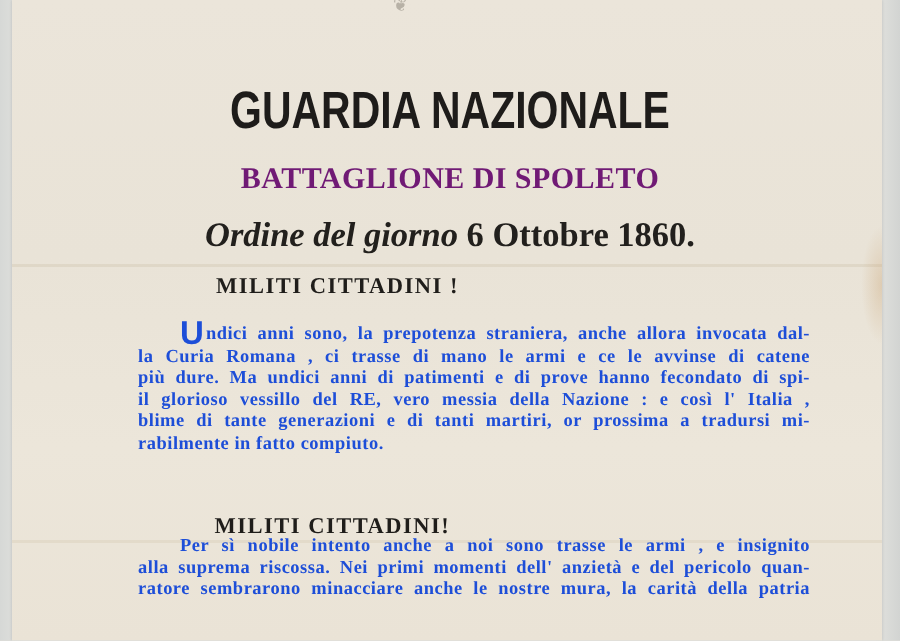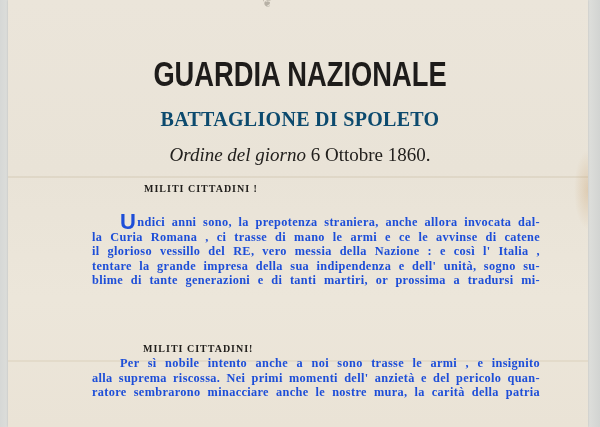--- a/index.html
+++ b/index.html
@@ -35,32 +35,32 @@
     }
     .title {
       position: absolute; left: 0; width: 600px; top: 54px; text-align: center;
       font-family: "Liberation Sans", sans-serif; font-weight: bold;
       font-size: 35px; color: #1e1c1a; letter-spacing: 0px;
       transform: scaleX(0.78); transform-origin: center;
     }
     .subtitle {
       position: absolute; left: 0; width: 600px; top: 108px; text-align: center;
       font-family: "Liberation Serif", serif; font-weight: bold;
-      font-size: 20px; color: #0c4a6e; letter-spacing: 0.3px;
+      font-size: 20px; color: #701a75; letter-spacing: 0.3px;
     }
     .order {
       position: absolute; left: 0; width: 600px; top: 144px; text-align: center;
       font-family: "Liberation Serif", serif; font-style: italic;
-      font-size: 19px; color: #22201d;
+      font-size: 23px; color: #22201d; font-weight: bold;
     }
     .order .date { font-style: normal; }
     .heading {
       position: absolute; text-align: left;
       font-family: "Liberation Serif", serif; font-weight: bold;
-      font-size: 10px; color: #1f1d1a; letter-spacing: 1px;
+      font-size: 15px; color: #1f1d1a; letter-spacing: 1px;
     }
     .h1 { left: 144px; top: 183px; }
     .h2 { left: 143px; top: 343px; }
     .para {
       position: absolute; left: 92px; width: 448px;
       font-family: "Liberation Serif", serif; font-weight: bold;
       font-size: 12.3px; line-height: 14.6px; color: #1d4ed8;
       letter-spacing: 0.35px;
     }
     .para .line { display: block; white-space: nowrap; text-align: justify; text-align-last: justify; }
@@ -88,23 +88,24 @@
 <div class="subtitle">BATTAGLIONE DI SPOLETO</div>
 <div class="order">
   <span>Ordine del giorno </span><span class="date">6 Ottobre 1860.</span>
 </div>
 
 <div class="heading h1">MILITI CITTADINI !</div>
 
 <div class="para p1">
   <span class="line indent"><span class="dropcap">U</span><span>ndici anni sono, la prepotenza straniera, anche allora invocata dal-</span></span>
   <span class="line">la Curia Romana , ci trasse di mano le armi e ce le avvinse di catene</span>
+  <span class="line">più dure. Ma undici anni di patimenti e di prove hanno fecondato di spi-</span>
   <span class="line">il glorioso vessillo del RE, vero messia della Nazione : e così l' Italia ,</span>
-  <span class="line">tentare la grande impresa della sua indipendenza e dell' unità, sogno su-</span>
   <span class="line">blime di tante generazioni e di tanti martiri, or prossima a tradursi mi-</span>
+  <span class="line last">rabilmente in fatto compiuto.</span>
 </div>
 
 <div class="heading h2">MILITI CITTADINI!</div>
 
 <div class="para p2">
   <span class="line indent-small">Per sì nobile intento anche a noi sono trasse le armi , e insignito</span>
   <span class="line">alla suprema riscossa. Nei primi momenti dell' anzietà e del pericolo quan-</span>
   <span class="line">ratore sembrarono minacciare anche le nostre mura, la carità della patria</span>
 </div>
 

